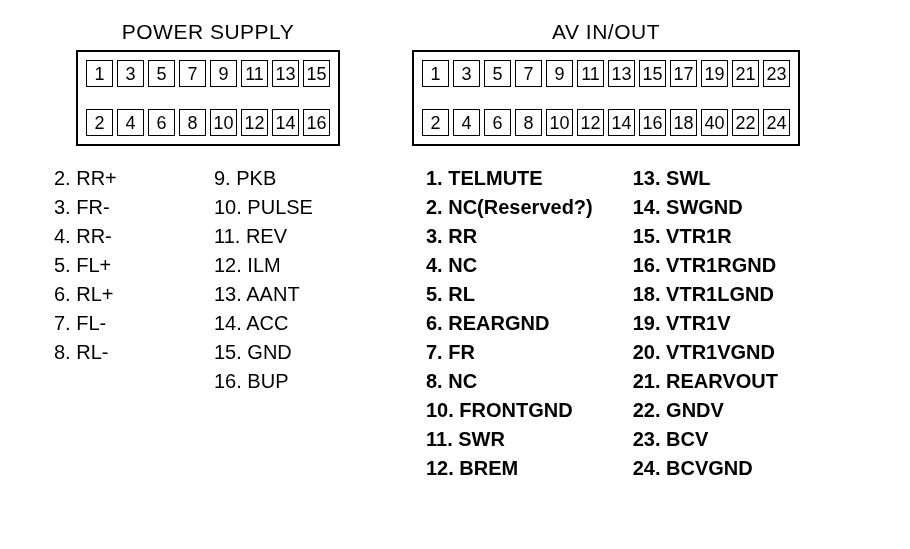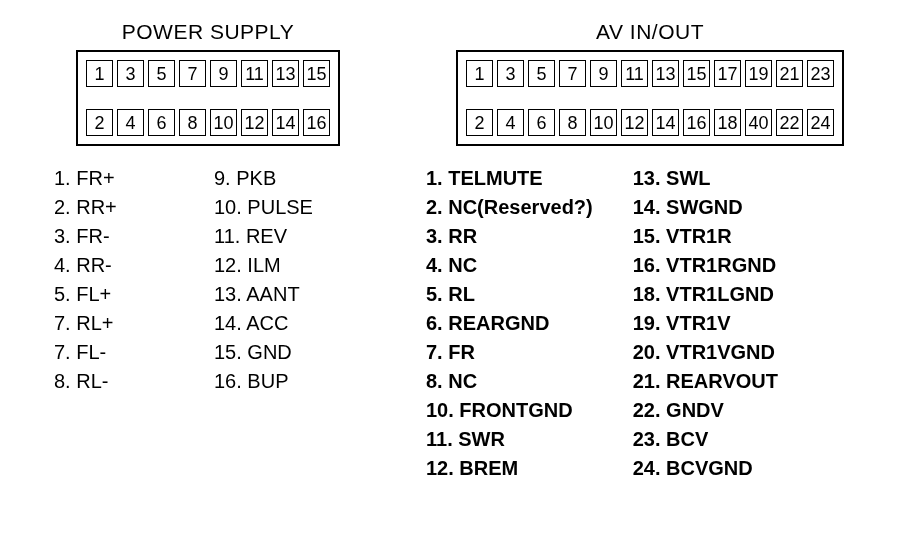--- a/index.html
+++ b/index.html
@@ -6,21 +6,21 @@
   body {
     font-family: Arial, Helvetica, sans-serif;
     font-size: 20px;
     color: #000;
     background: #fff;
     padding: 20px 30px;
     width: 910px;
   }
   .row-top {
     display: flex;
-    gap: 100px;
+    gap: 56px;
   }
   .block {
     display: flex;
     flex-direction: column;
     align-items: center;
   }
   .block.ps {
     margin-left: 46px;
   }
   .block.av {
@@ -139,26 +139,25 @@
           <div class="pin">24</div>
         </div>
     </div>
   </div>
 
 </div>
 
 <div class="lists">
   <div class="list-group group-ps">
     <ol class="pins col" id="ps-list-a">
-        <li>1. FR+</li>
         <li>2. RR+</li>
         <li>3. FR-</li>
         <li>4. RR-</li>
         <li>5. FL+</li>
-        <li>7. RL+</li>
+        <li>6. RL+</li>
         <li>7. FL-</li>
         <li>8. RL-</li>
       </ol>
     <ol class="pins col" id="ps-list-b">
         <li>9. PKB</li>
         <li>10. PULSE</li>
         <li>11. REV</li>
         <li>12. ILM</li>
         <li>13. AANT</li>
         <li>14. ACC</li>

